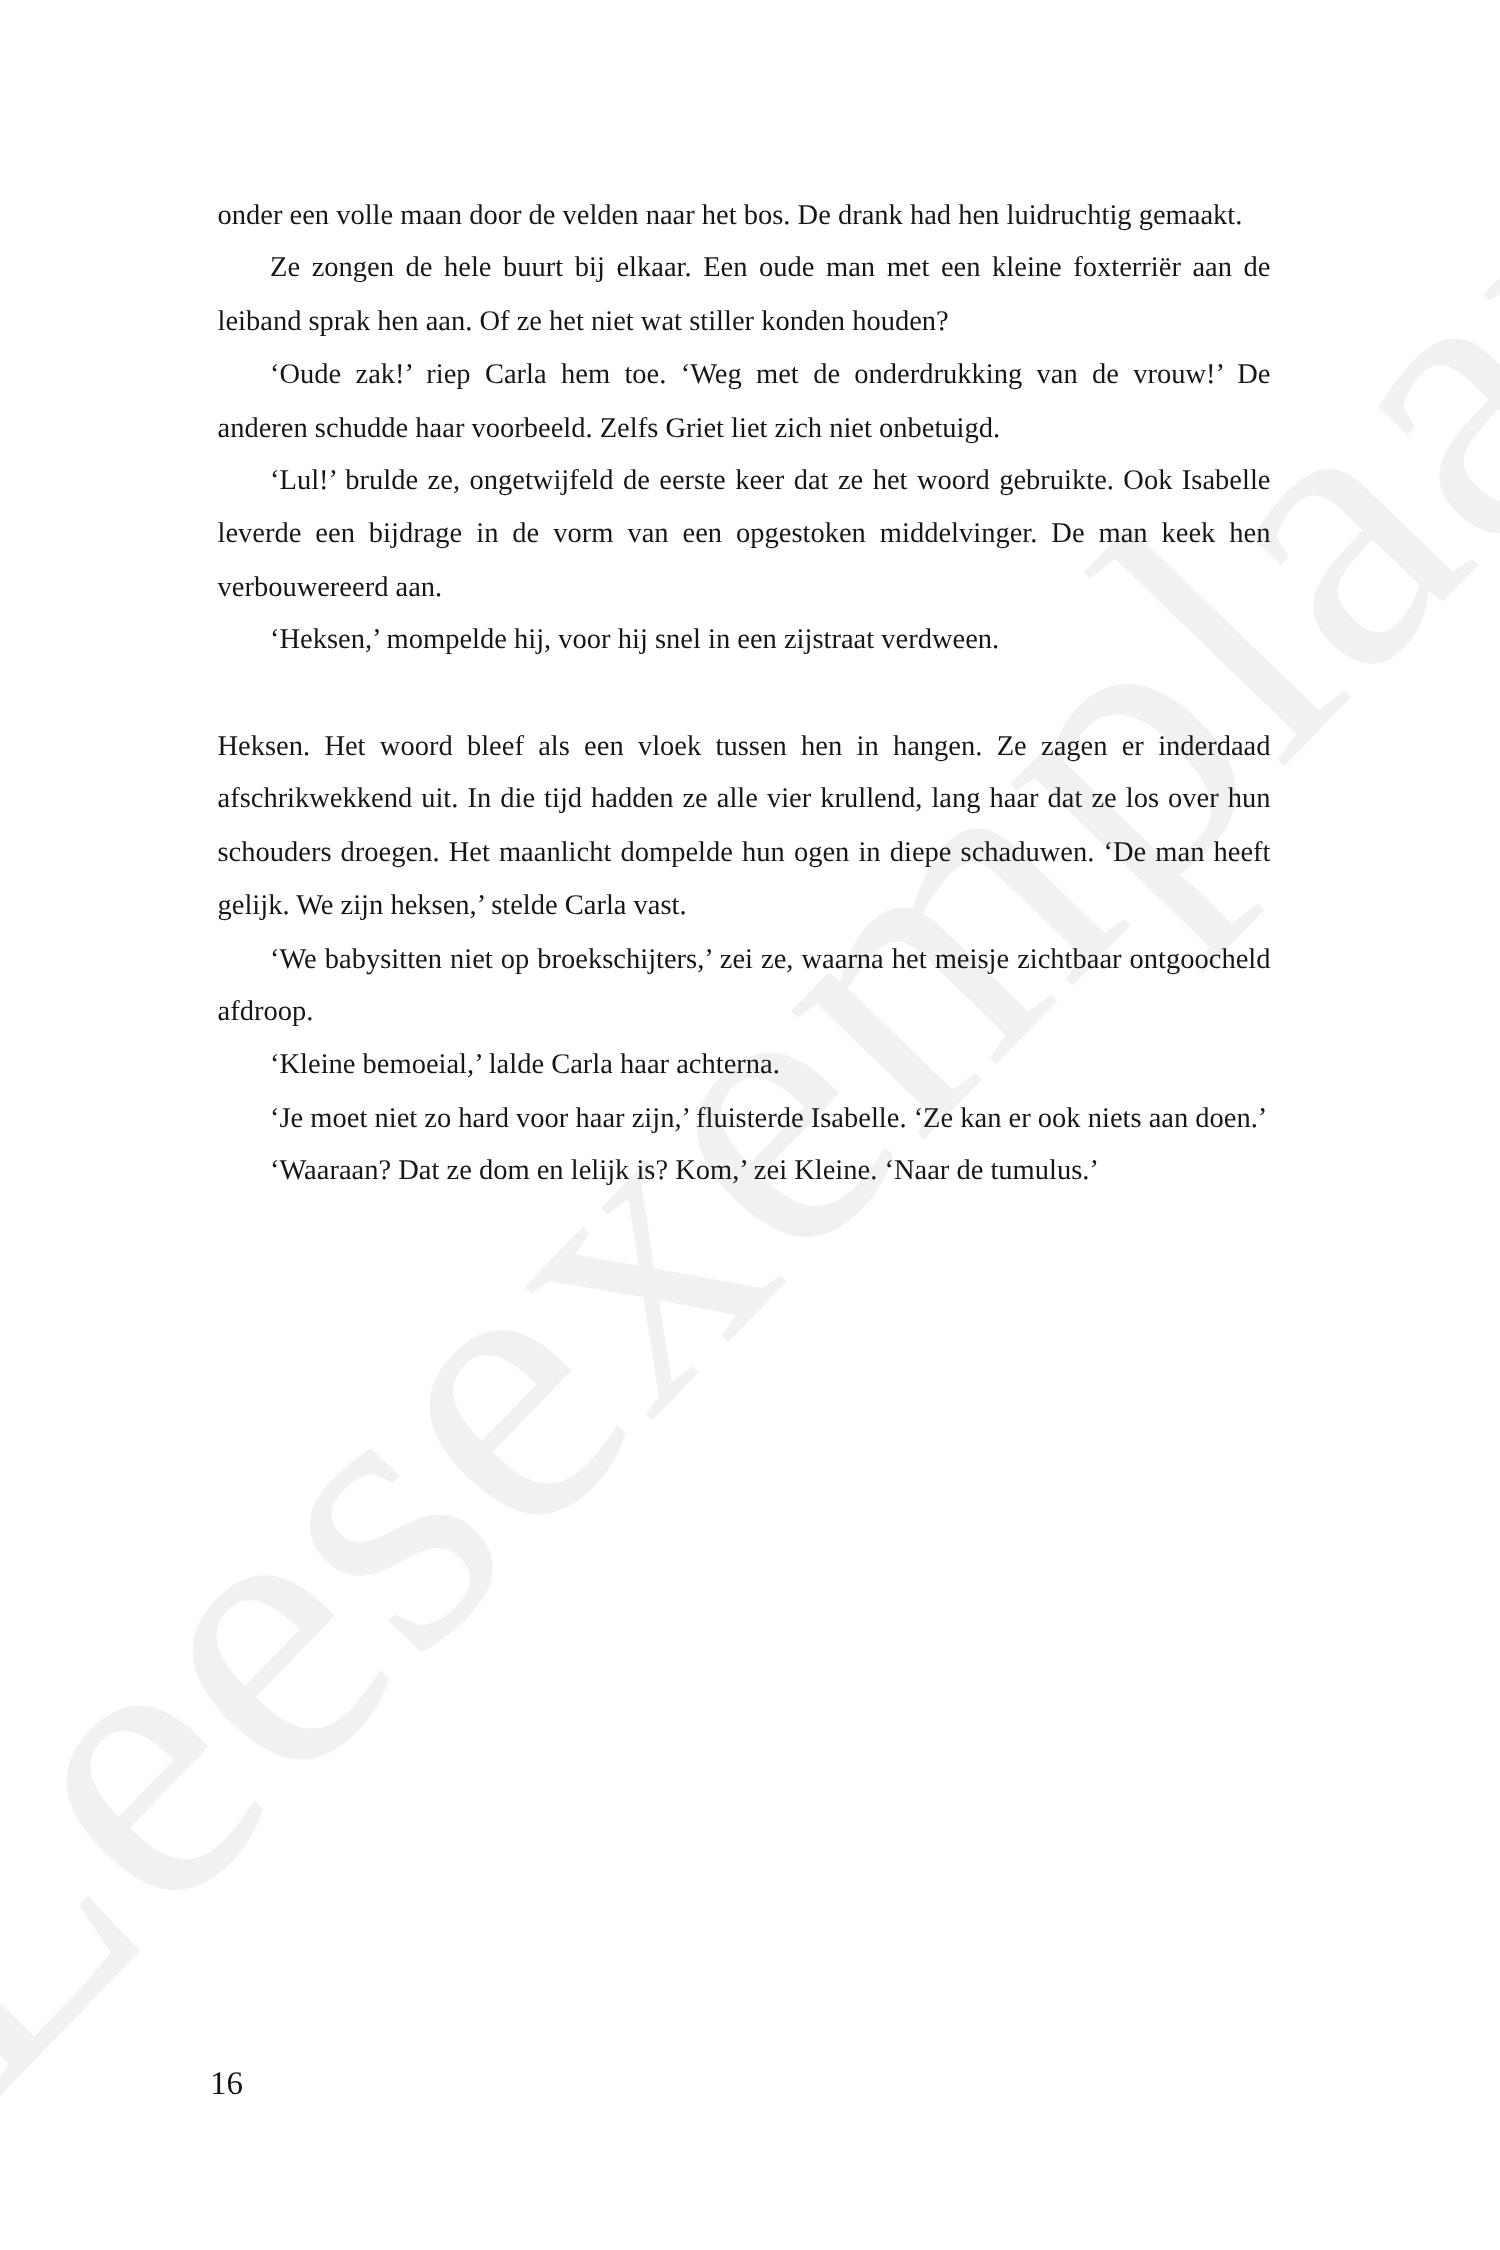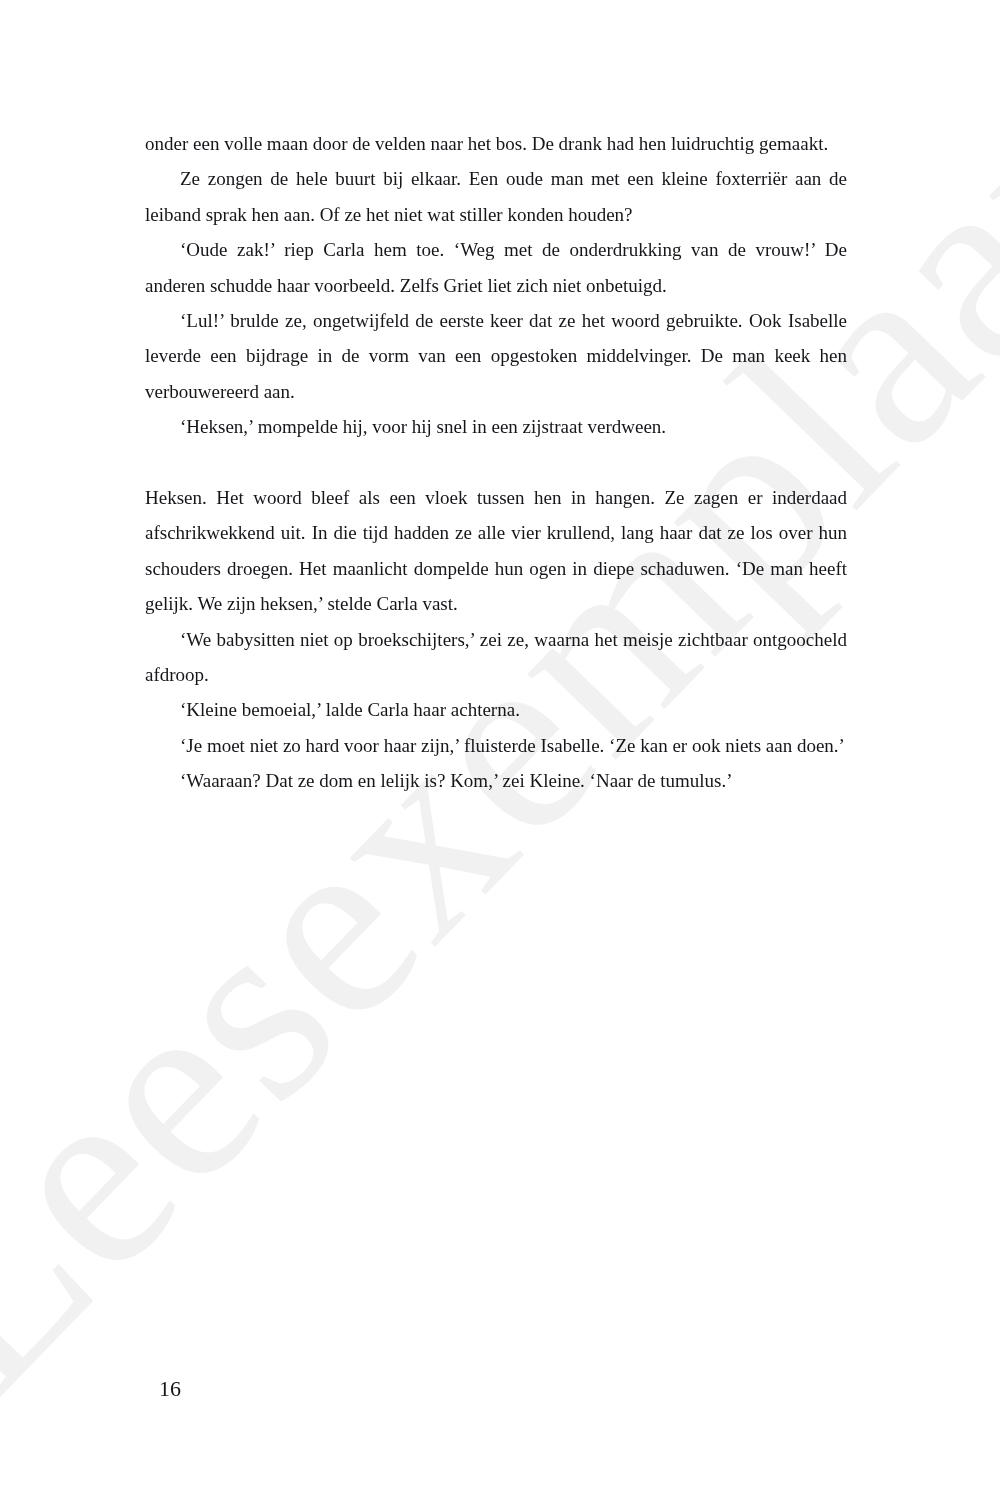--- a/index.html
+++ b/index.html
@@ -71,21 +71,21 @@
     text-indent: 0;
   }
 
   .block-gap {
     height: 35.4px;
   }
 
   
   .folio {
     position: absolute;
-    left: 159px;
+    left: 140px;
     top: 1378px;
     font-size: 22px;
     line-height: 1;
     color: #15161a;
     z-index: 2;
     font-family: "Liberation Serif", "DejaVu Serif", serif;
   }
 </style>
 </head>
 <body>

